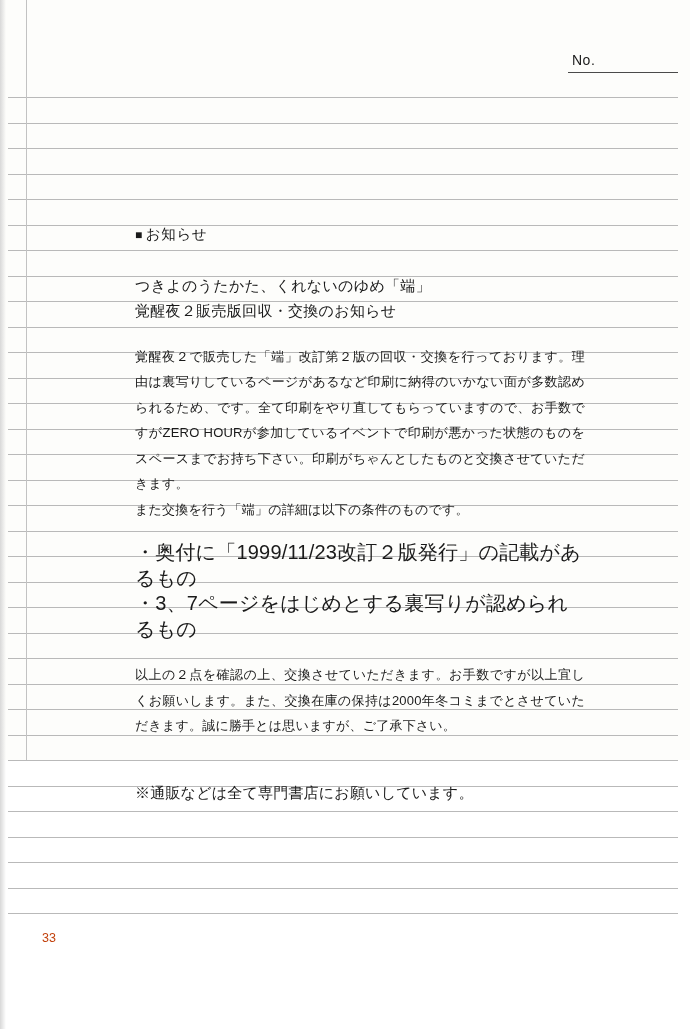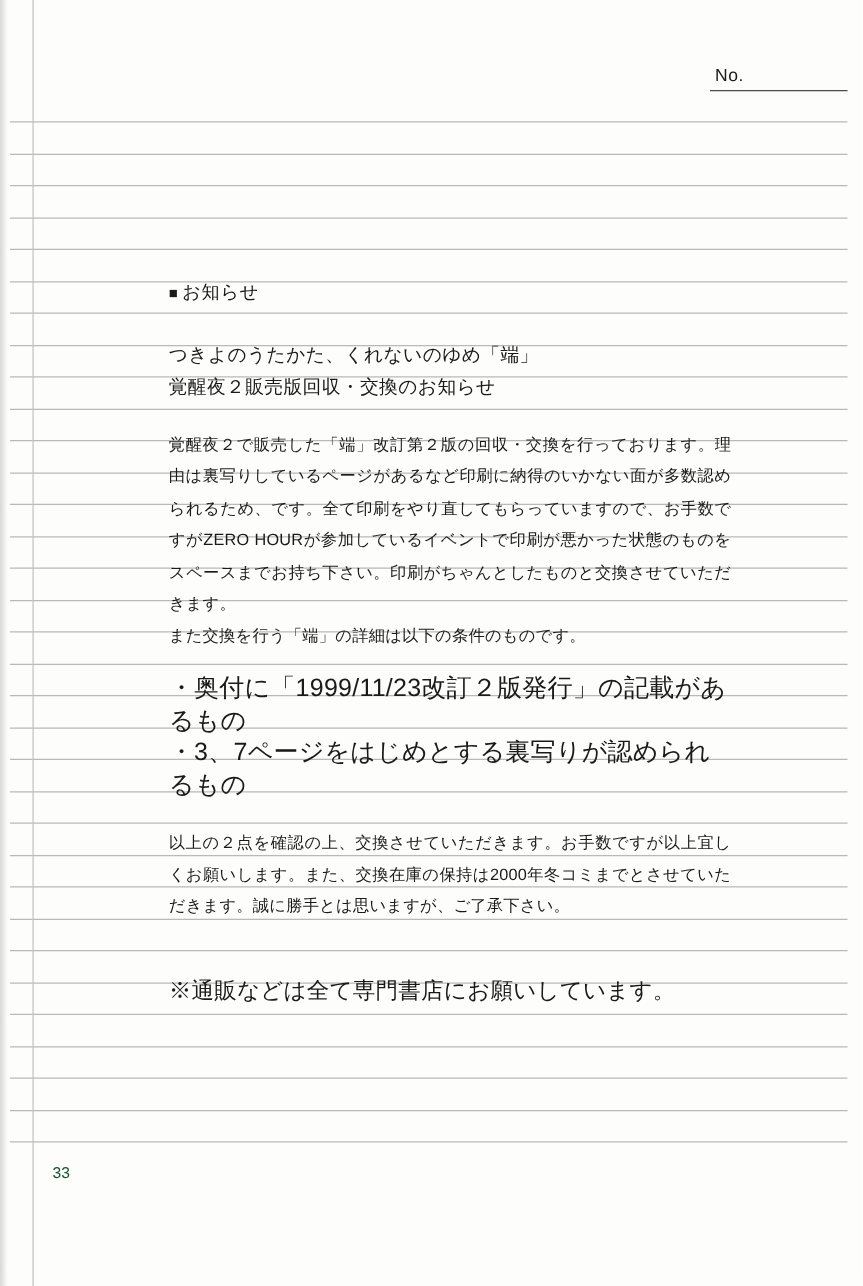--- a/index.html
+++ b/index.html
@@ -12,21 +12,21 @@
     background: #ffffff;
     font-family: "Liberation Sans", sans-serif;
     color: #1a1a1a;
     overflow: hidden;
     position: relative;
   }
   .page {
     position: absolute;
     inset: 0;
     width: 690px;
-    height: 1029px;
+    height: 760px;
     background: #fdfdfb;
   }
   
   .rules {
     position: absolute;
     left: 0;
     top: 0;
     width: 690px;
     height: 1029px;
     pointer-events: none;
@@ -107,30 +107,30 @@
     font-size: 14.5px;
     line-height: 25.5px;
     margin: 22px 0 0 0;
     letter-spacing: 0.6px;
   }
   .note {
     position: absolute;
     left: 135px;
     top: 780px;
     width: 460px;
-    font-size: 18px;
+    font-size: 15px;
     line-height: 25.5px;
     letter-spacing: 0.2px;
   }
   .folio {
     position: absolute;
     left: 42px;
     top: 931px;
     font-size: 12.5px;
-    color: #14532d;
+    color: #c2410c;
   }
   .edge-shadow {
     position: absolute;
     left: 0;
     top: 0;
     width: 6px;
     height: 1029px;
     background: linear-gradient(to right, #d8d8d8, rgba(255,255,255,0));
   }
 </style>

